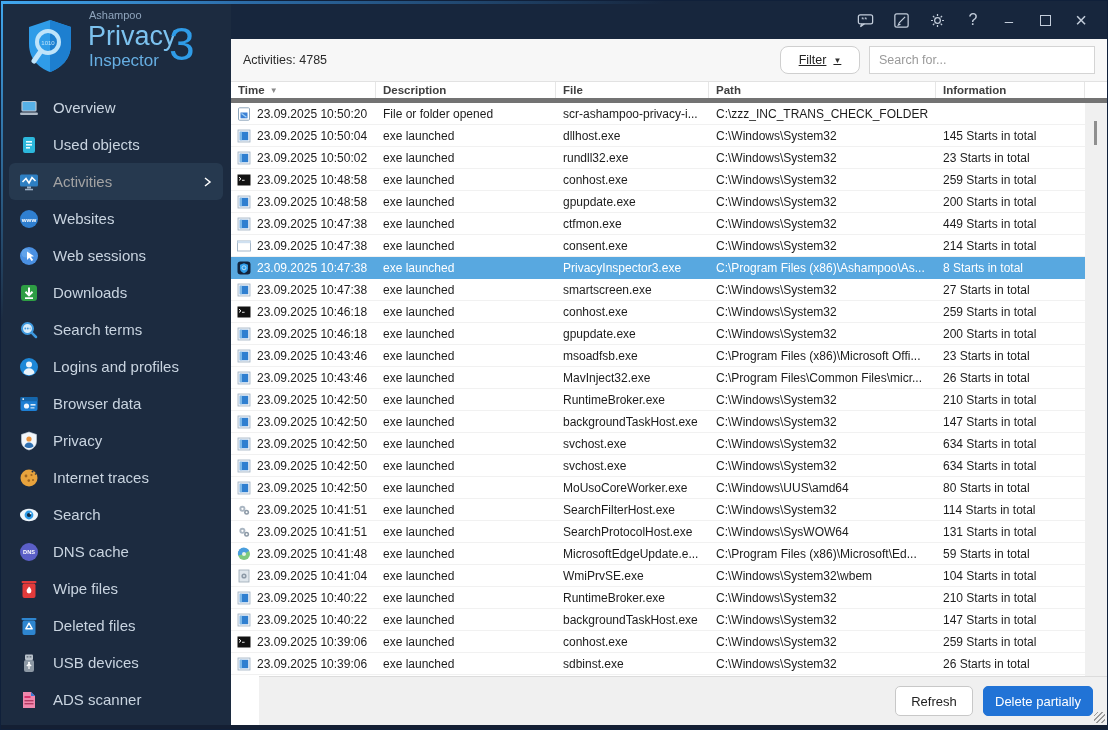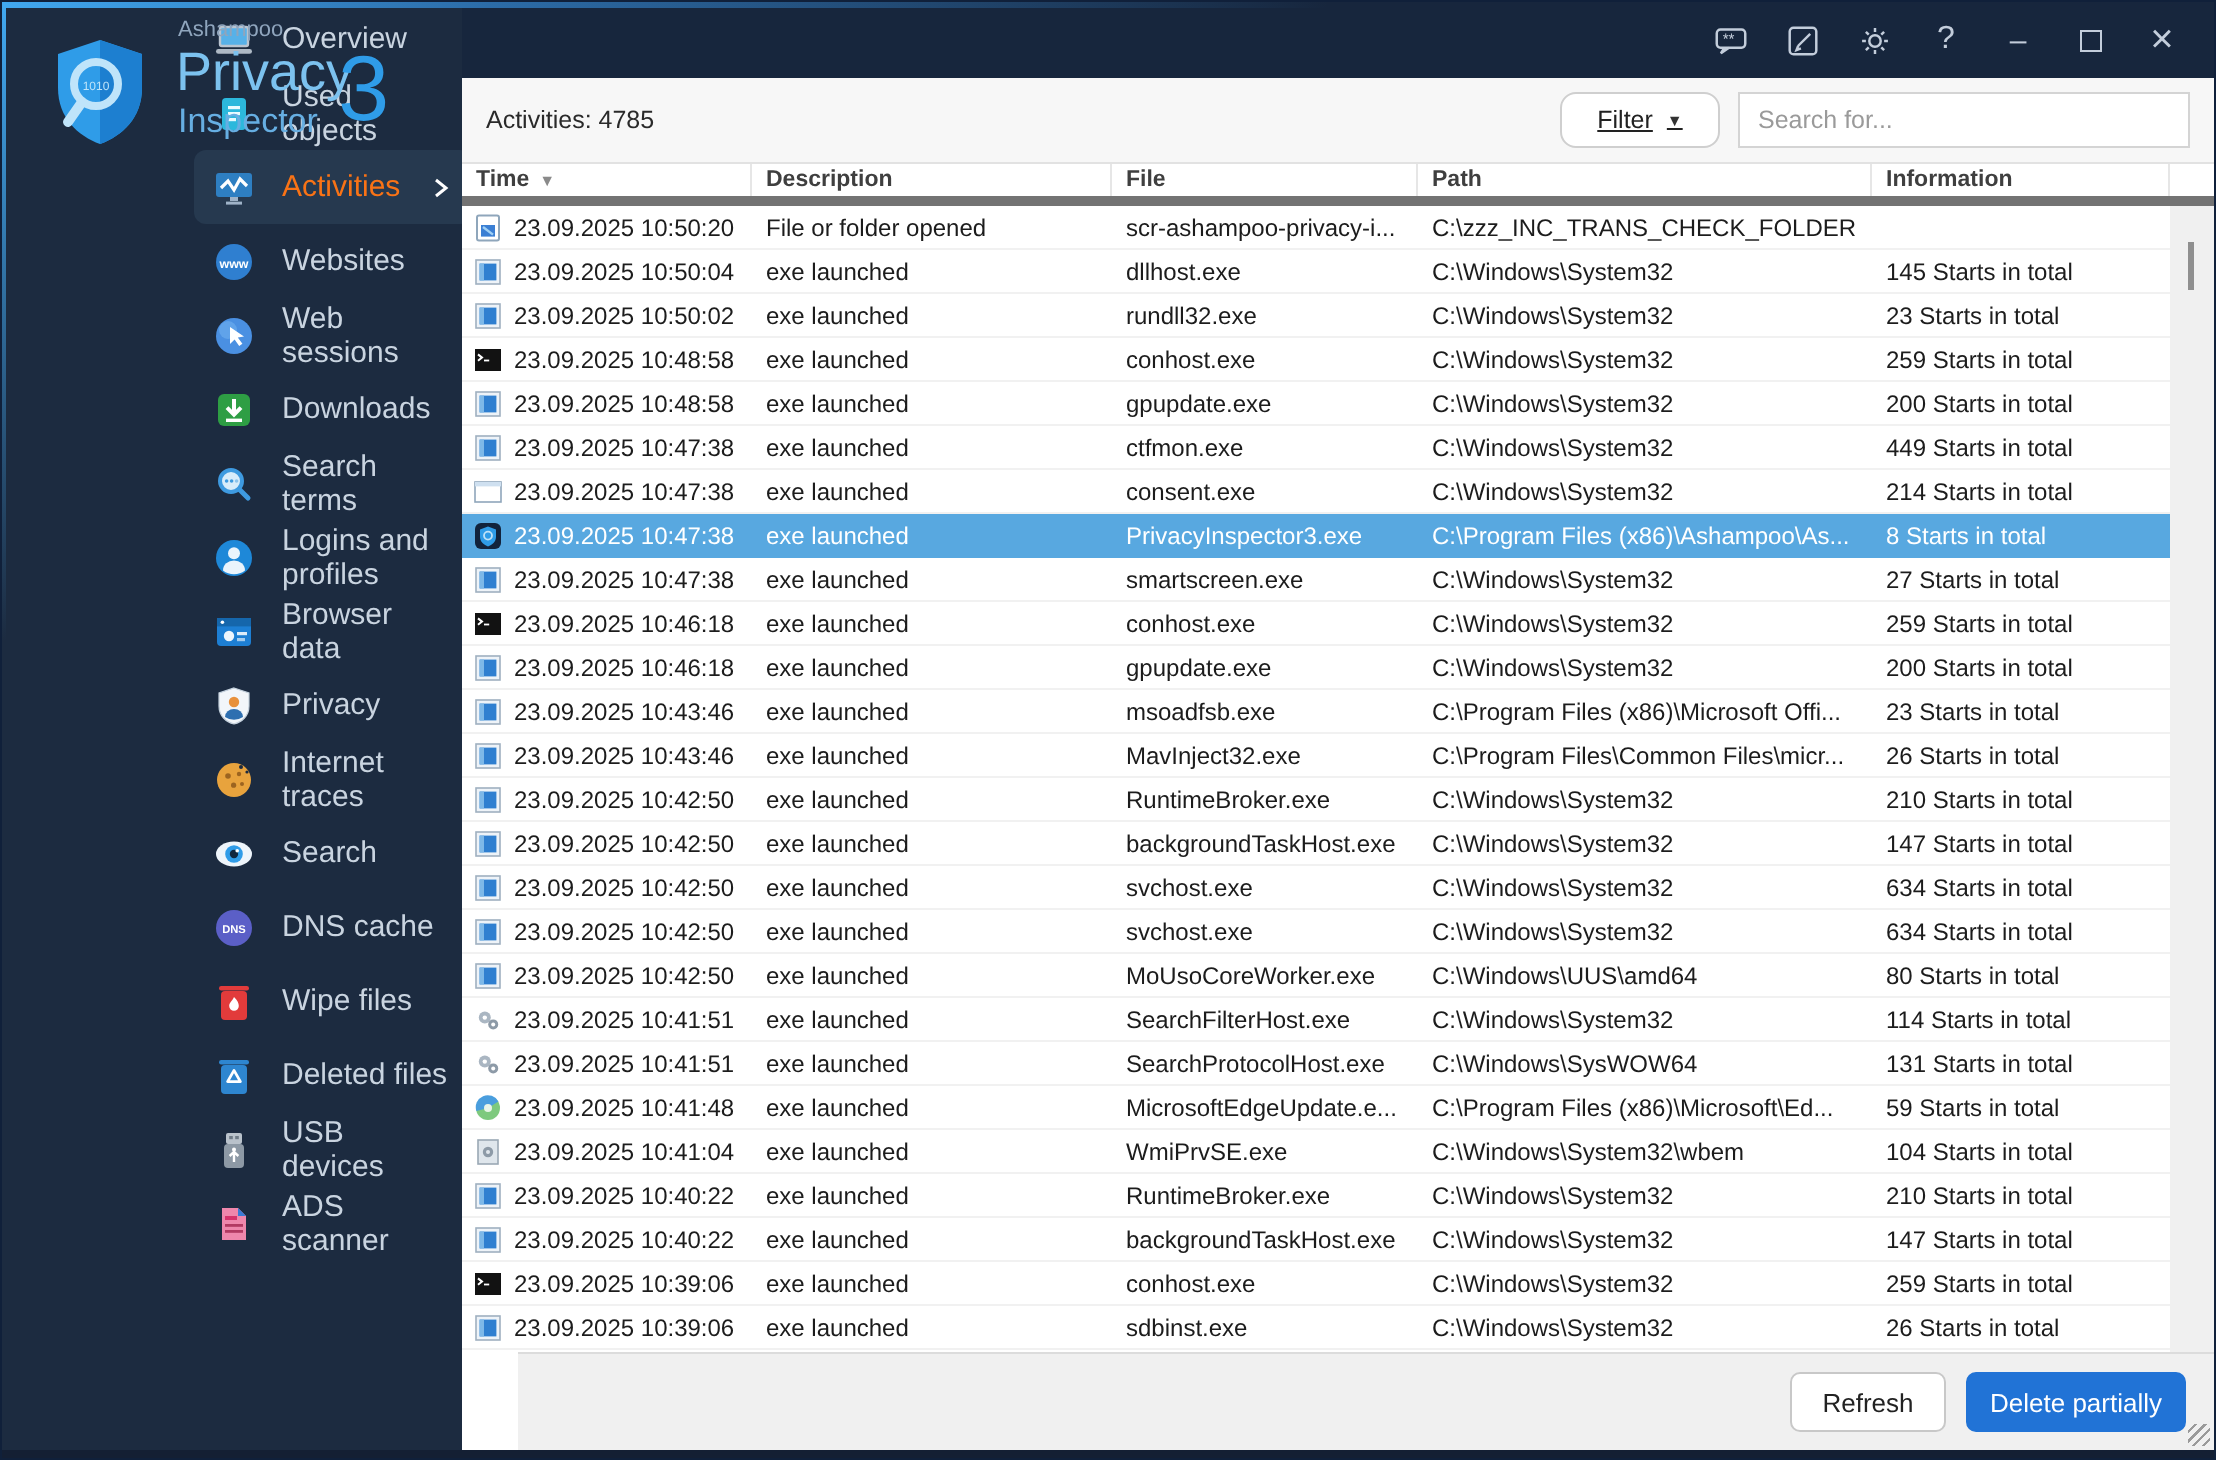--- a/index.html
+++ b/index.html
@@ -18,31 +18,31 @@
     background:linear-gradient(90deg,#41a8f0 0%,#2c6ca8 22%,rgba(23,38,61,0) 60%);
     pointer-events:none;
   }
   .window::after { 
     content:""; position:absolute; top:0; left:0; width:2px; height:320px; z-index:30;
     background:linear-gradient(180deg,#41a8f0,rgba(23,38,61,0));
     pointer-events:none;
   }
 
   
-  .sidebar { width:230px; flex:0 0 230px; background:#1c2b40; display:flex; flex-direction:row; }
+  .sidebar { width:230px; flex:0 0 230px; background:#1c2b40; display:flex; flex-direction:column; }
   .logo { height:88px; position:relative; flex:0 0 88px; }
   .logo-shield { position:absolute; left:26px; top:18px; width:46px; height:54px; }
   .brand-small { position:absolute; left:88px; top:8px; font-size:11px; color:#8fa5bd; }
   .brand-line1 { position:absolute; left:87px; top:20px; font-size:27px; color:#7cc2ef; font-weight:400; }
   .brand-line2 { position:absolute; left:88px; top:50px; font-size:17px; color:#66aee2; }
   .brand-ver { position:absolute; left:168px; top:16px; font-size:46px; color:#2f9ce8; font-weight:400; }
   .nav { flex:1; padding:0 8px; }
   .nav-item { height:37px; display:flex; align-items:center; gap:14px; padding:0 10px;
     border-radius:6px; color:#c9d4e0; font-size:15px; cursor:default; }
-  .nav-item.selected { background:#26394f; color:#f97316; }
+  .nav-item.selected { background:#26394f; color:#a3a3a3; }
   .nav-icon { width:20px; height:20px; flex:0 0 20px; display:flex; align-items:center; justify-content:center; }
   .nav-icon svg { width:20px; height:20px; }
   .nav-chevron { margin-left:auto; display:flex; }
 
   
   .main { flex:1; min-width:0; display:flex; flex-direction:column; background:#fff; }
   .titlebar { height:38px; flex:0 0 38px; background:#17263d; display:flex; align-items:center;
     justify-content:flex-end; padding-right:8px; }
   .tb-icon { width:36px; height:30px; display:flex; align-items:center; justify-content:center;
     color:#c3cddb; font-size:16px; cursor:default; }

